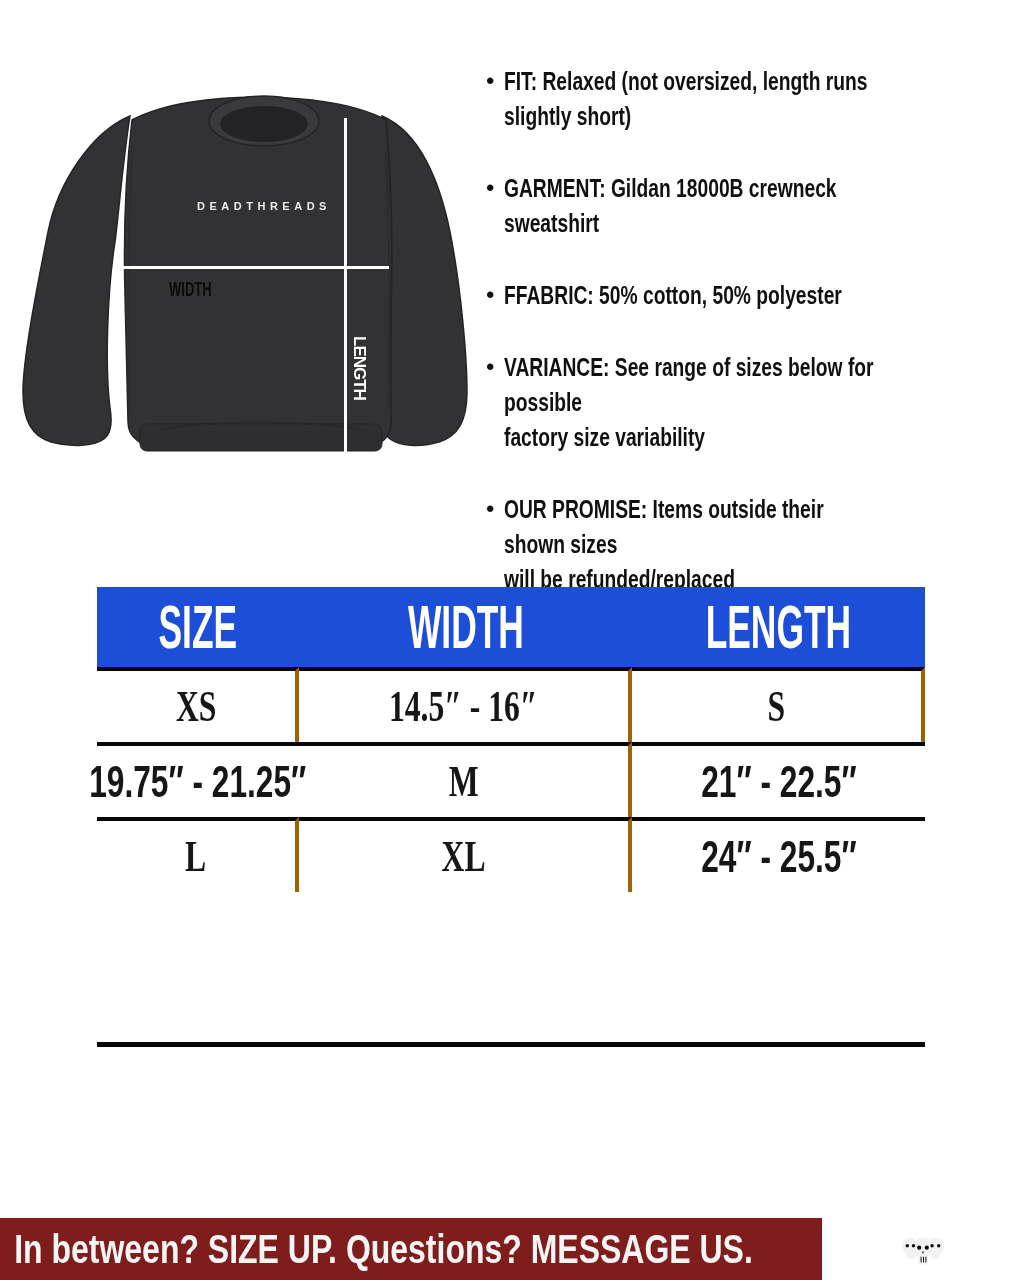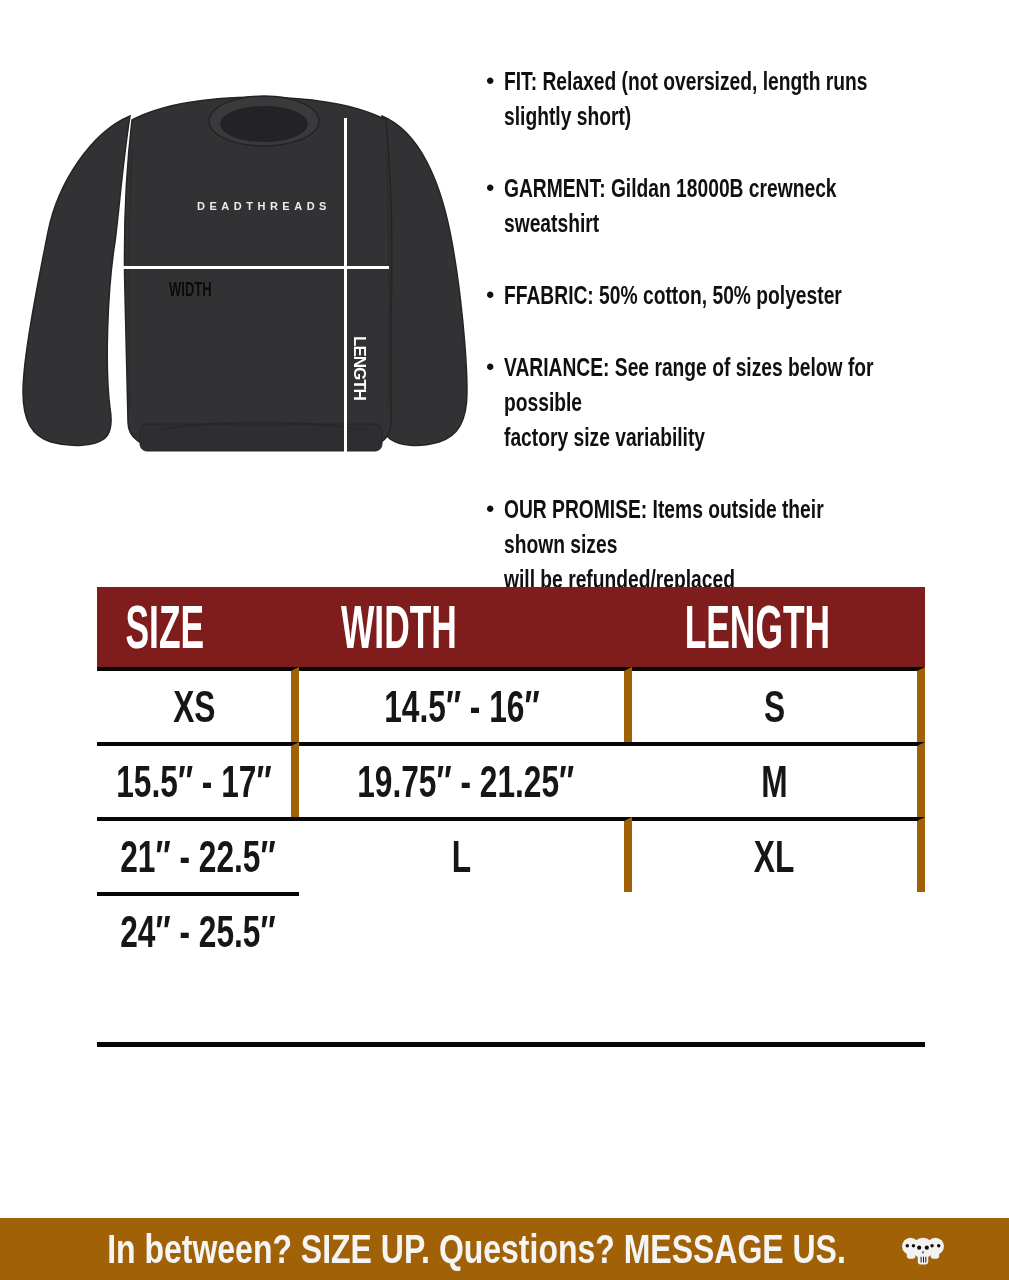--- a/index.html
+++ b/index.html
@@ -40,40 +40,40 @@
 
   
   .size-chart {
     position:absolute; left:97px; top:587px; width:828px; height:460px;
     display:grid;
     grid-template-columns:202px 333px 293px;
     grid-template-rows:80px repeat(5, 1fr);
     border-bottom:5px solid #060606;
   }
   .th {
-    background:#7f1d1d; display:flex; align-items:center; justify-content:flex-start;
+    background:#1d4ed8; display:flex; align-items:center; justify-content:center;
   }
   .th span {
     color:#ffffff; font-weight:bold; font-size:61px;
     transform:scaleX(0.58); white-space:nowrap;
   }
   .td {
     display:flex; align-items:center; justify-content:center;
     border-top:4px solid #060606; background:#ffffff;
   }
-  .td.colsep { border-right:8px solid #a16207; }
+  .td.colsep { border-right:4px solid #a16207;font-family:Liberation Serif, serif; }
   .td span {
     color:#161616; font-weight:bold; font-size:44px;
     transform:scaleX(0.72); white-space:nowrap;
   }
 
   
   .footer {
-    position:absolute; left:0; top:1218px; width:1009px; height:62px;
-    background:#a16207; display:flex; align-items:center; justify-content:center;
+    position:absolute; left:0; top:1218px; width:822px; height:62px;
+    background:#7f1d1d; display:flex; align-items:center; justify-content:center;
     padding-right:56px;
   }
   .footer-message {
     color:#f5f5f5; font-weight:bold; font-size:41px;
     transform:scaleX(0.78); white-space:nowrap;
   }
   .skulls { position:absolute; left:900px; top:1232px; width:46px; height:40px; }
 </style>
 </head>
 <body>
@@ -152,23 +152,20 @@
 
     <div class="td colsep">
         <span>XS</span>
       </div>
     <div class="td colsep">
         <span>14.5″ - 16″</span>
       </div>
 
     <div class="td colsep">
         <span>S</span>
-      </div>
-    <div class="td colsep">
-        <span>15.5″ - 17″</span>
       </div>
     <div class="td">
         <span>19.75″ - 21.25″</span>
       </div>
 
     <div class="td colsep">
         <span>M</span>
       </div>
     <div class="td">
         <span>21″ - 22.5″</span>

